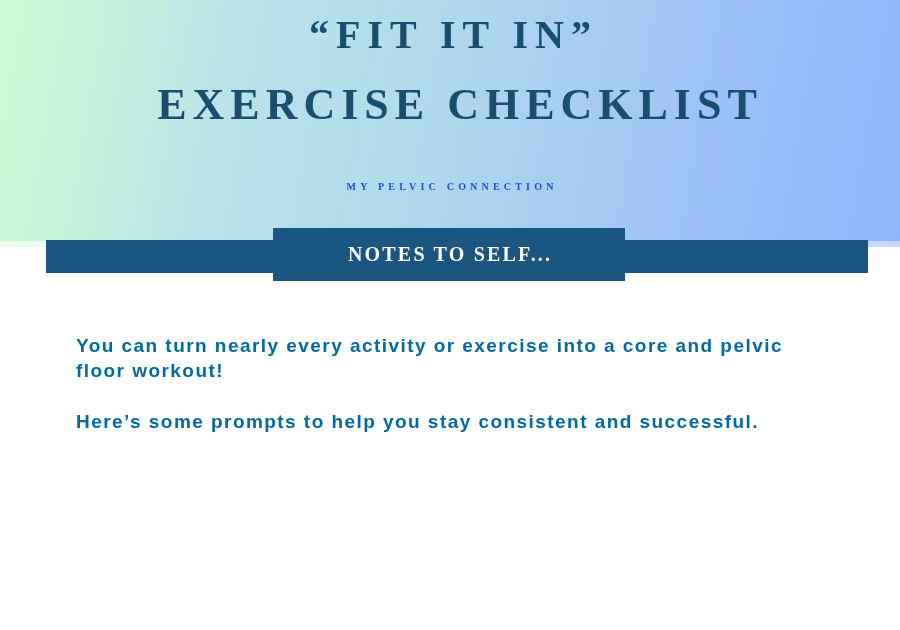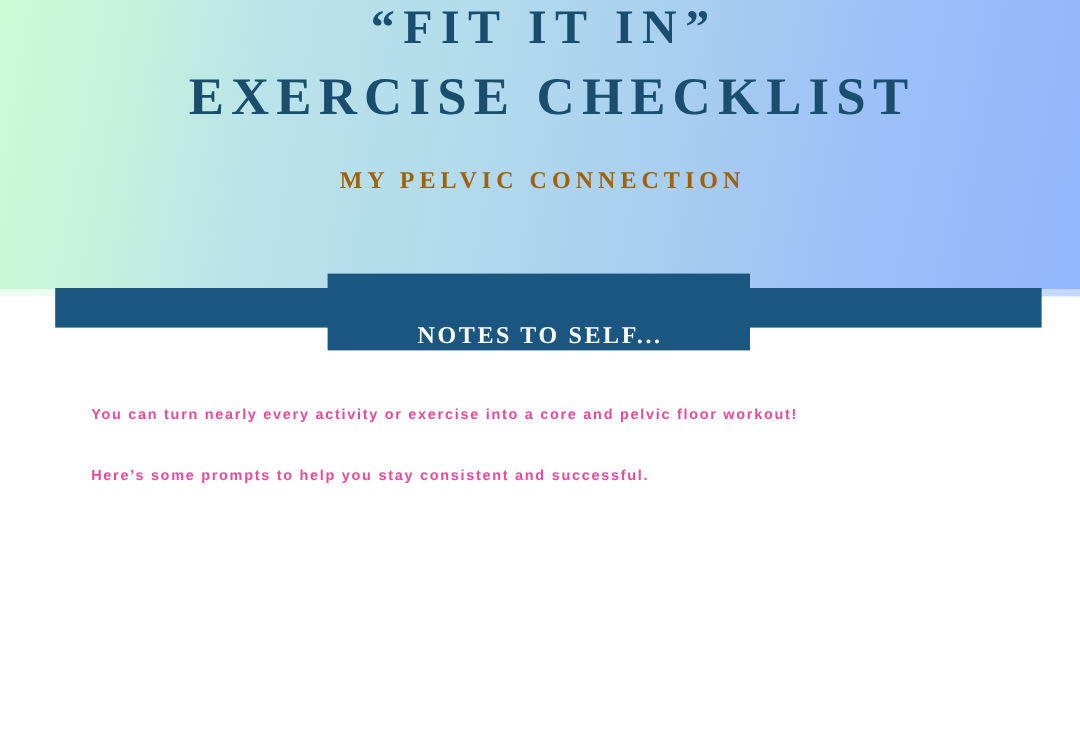--- a/index.html
+++ b/index.html
@@ -54,21 +54,21 @@
 
   
   .title-block {
     position: absolute;
     left: 0;
     top: 0;
     width: 900px;
     text-align: center;
   }
   .title-line1 {
-    margin: 0;
+    margin: 12px;
     font-family: "Liberation Serif", "DejaVu Serif", serif;
     font-weight: bold;
     font-size: 40px;
     line-height: 46px;
     letter-spacing: 7px;
     color: #1a4e6e;
     text-indent: 7px;
   }
   .title-line2 {
     margin: 0;
@@ -76,49 +76,49 @@
     font-family: "Liberation Serif", "DejaVu Serif", serif;
     font-weight: bold;
     font-size: 44px;
     line-height: 50px;
     letter-spacing: 6px;
     color: #1a4e6e;
     text-indent: 6px;
     padding-left: 14px;
   }
   .brand-line {
-    margin: 4px;
+    margin: 16px;
     padding-top: 32px;
     font-family: "Liberation Serif", "DejaVu Serif", serif;
     font-weight: bold;
-    font-size: 20px;
+    font-size: 10px;
     line-height: 18px;
     letter-spacing: 4.2px;
-    color: #a16207;
+    color: #1d4ed8;
     text-indent: 4.2px;
   }
 
   
   .ribbon-bar {
     position: absolute;
     left: 46px;
     top: 240px;
     width: 822px;
     height: 33px;
     background: #1a5680;
   }
   .ribbon-center {
     position: absolute;
     left: 273px;
     top: 228px;
     width: 352px;
-    height: 64px;
+    height: 53px;
     background: #1a5680;
     display: flex;
-    align-items: flex-end;
+    align-items: center;
     justify-content: center;
   }
   .ribbon-label {
     font-family: "Liberation Serif", "DejaVu Serif", serif;
     font-weight: bold;
     font-size: 20px;
     letter-spacing: 2.2px;
     text-indent: 2.2px;
     color: #fdfdfd;
     white-space: nowrap;
@@ -128,24 +128,24 @@
   .body-copy {
     position: absolute;
     left: 76px;
     top: 333px;
     width: 760px;
   }
   .para {
     margin: 0 0 26px 0;
     font-family: "Liberation Sans", sans-serif;
     font-weight: bold;
-    font-size: 12px;
+    font-size: 19px;
     line-height: 25px;
     letter-spacing: 1.45px;
-    color: #ec4899;
+    color: #0369a1;
   }
   .para:last-child {
     margin-bottom: 0;
   }
 </style>
 </head>
 <body>
 
 <div class="page">
 

